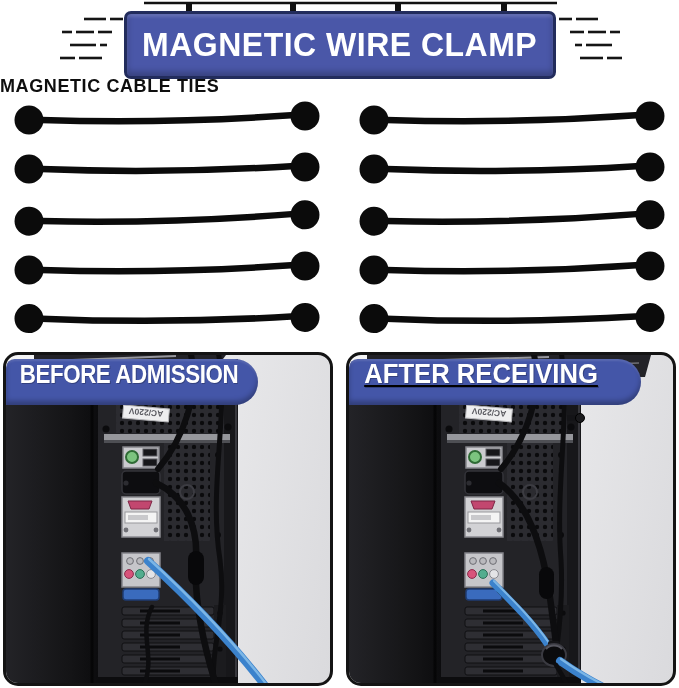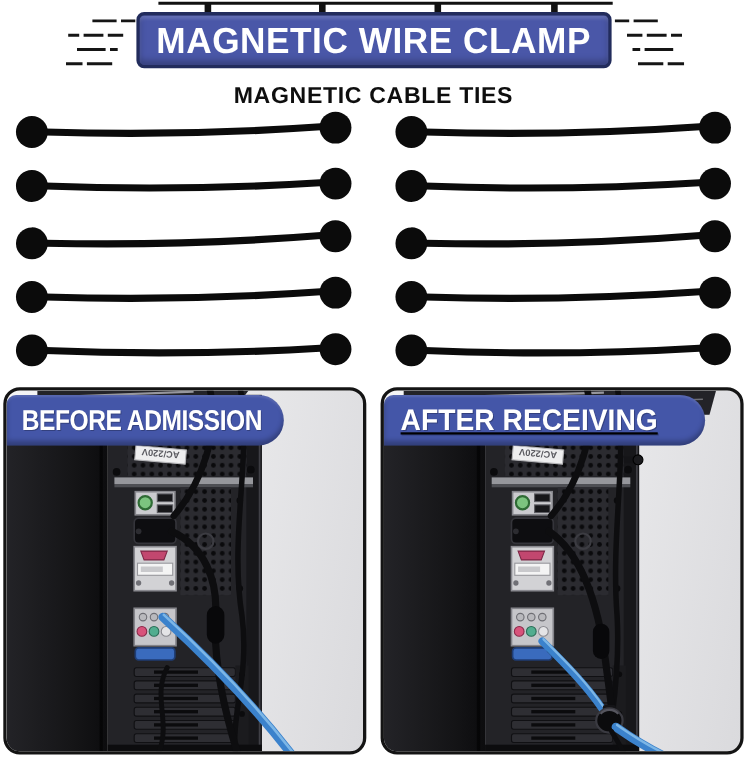--- a/index.html
+++ b/index.html
@@ -4,38 +4,38 @@
 <style>
   html,body{margin:0;padding:0;background:#fff;}
   .stage{
     position:relative;width:679px;height:688px;background:#fff;overflow:hidden;
     font-family:"Liberation Sans",sans-serif;
   }
   
   .rail{position:absolute;left:140px;top:0;}
   
   .banner{
-    position:absolute;left:124px;top:11px;width:432px;height:51px;box-sizing:border-box;
+    position:absolute;left:124px;top:11px;width:432px;height:68px;box-sizing:border-box;
     background:var(--banner-blue,#4a57a8);
     border:3px solid var(--banner-border,#222c5c);
     border-radius:7px;
     display:flex;align-items:center;justify-content:center;
     box-shadow:inset 0 -4px 6px rgba(0,0,0,.25), inset 0 3px 3px rgba(255,255,255,.15);
   }
   .banner-title{
     color:#fff;font-size:33px;font-weight:bold;letter-spacing:.5px;white-space:nowrap;
     transform:scaleX(.97);
   }
   .speed{position:absolute;top:12px;}
   .speed.left{left:60px;}
   .speed.right{left:558px;}
   
   .subtitle{
-    position:absolute;top:76px;left:0;width:100%;text-align:center;
-    font-size:21px;font-weight:bold;color:#0e0e0e;letter-spacing:.6px;
+    position:absolute;top:76px;left:0;width:100%;
+    font-size:18px;font-weight:bold;color:#0e0e0e;letter-spacing:.6px;
   }
   
   .ties{
     position:absolute;top:100px;left:0;right:0;
     display:flex;justify-content:space-between;padding:0 13px;
   }
   .tie-col{display:flex;flex-direction:column;gap:14px;}
   .tie{display:block;}
   .tie-col .tie:nth-child(2){transform:rotate(.4deg);}
   .tie-col .tie:nth-child(3){transform:rotate(-.5deg);}
@@ -50,21 +50,21 @@
     border:3px solid var(--panel-border,#141414);
     border-radius:15px;
     background:linear-gradient(100deg,#f5f5f6 0%,#e9e9eb 55%,#dadadd 100%);
     overflow:hidden;
   }
   .photo{position:absolute;left:0;top:0;width:100%;height:100%;}
   .panel-label{
     position:absolute;top:4px;left:0;height:46px;z-index:2;
     background:var(--label-blue,#4456a8);
     border-radius:9px 24px 24px 0;
-    display:flex;align-items:center;
+    display:flex;
     box-shadow:inset 0 -4px 5px rgba(0,0,0,.28), inset 0 2px 2px rgba(255,255,255,.12);
   }
   .panel-label .txt{
     color:#fff;font-weight:bold;white-space:nowrap;transform-origin:left center;
     padding-left:16px;text-shadow:1px 1px 0 rgba(0,0,0,.25);
   }
   .label-before{width:252px;}
   .label-before .txt{font-size:26px;transform:scaleX(.86);letter-spacing:-0.5px;}
   .label-after{width:292px;text-decoration:underline;}
   .label-after .txt{font-size:27px;transform:scaleX(.95);}

